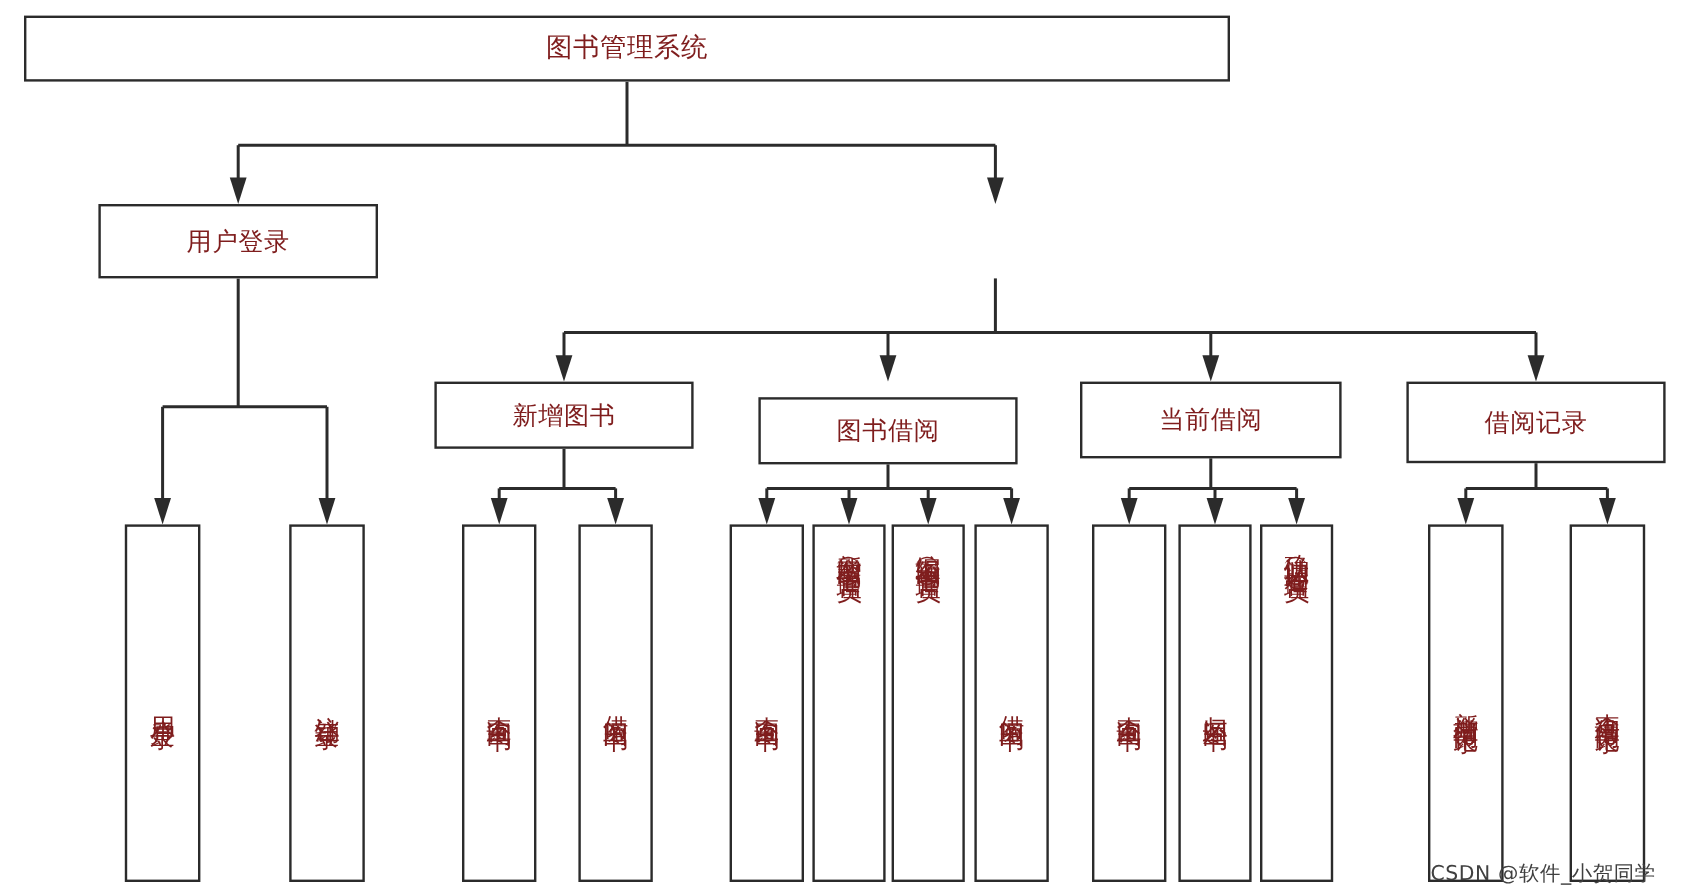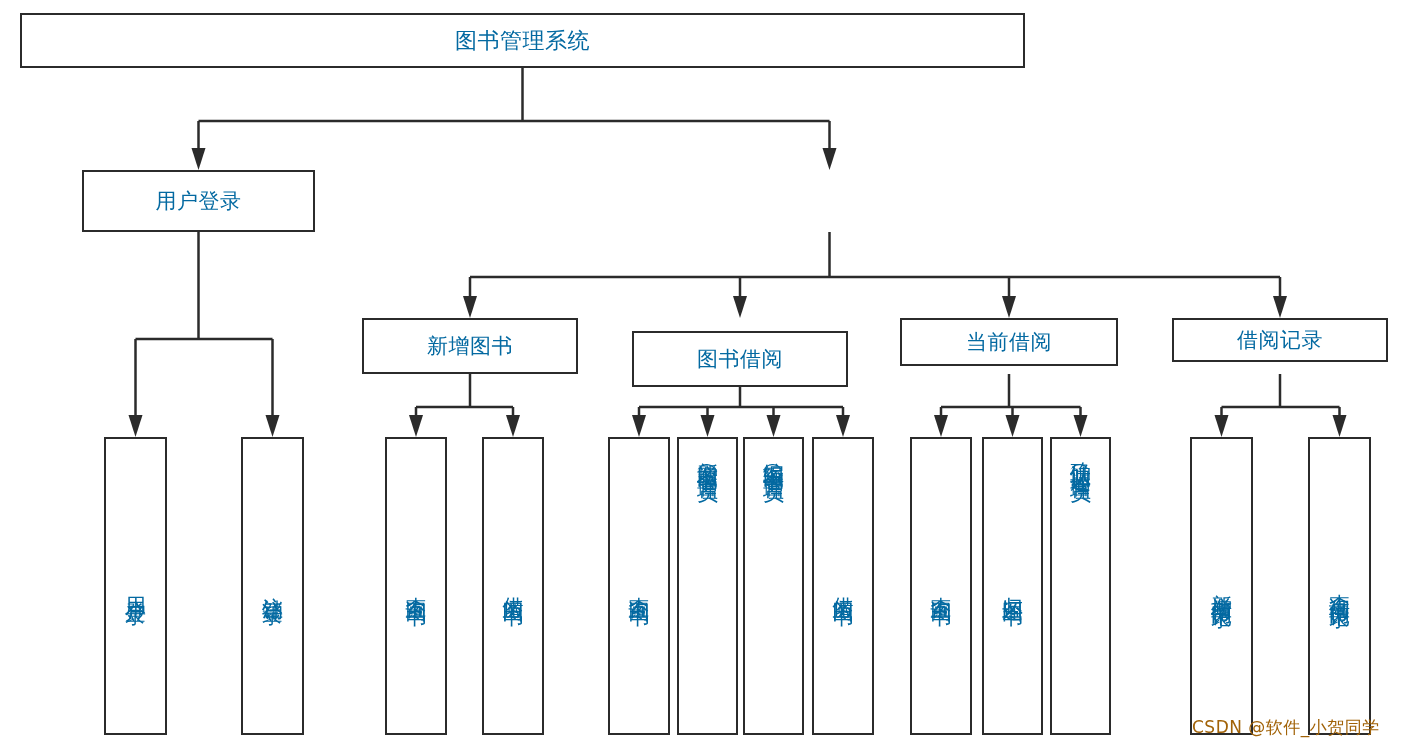--- a/index.html
+++ b/index.html
@@ -33,21 +33,21 @@
     border: 2px solid #2b2b2b;
     display: flex;
     align-items: center;
     justify-content: center;
     color: #3a3a3a;
     line-height: 1.18;
   }
   .node .label {
     display: block;
     text-align: center;
-    color: #0369a1;
+    color: #7f1d1d;
   }
   
   .node.h .label {
     writing-mode: horizontal-tb;
     font-size: 21px;
     letter-spacing: 0.5px;
   }
   .node.root .label {
     font-size: 22px;
   }
@@ -144,24 +144,24 @@
   <div class="node h" style="left: 82px; top: 170px; width: 233px; height: 62px;">
     <span class="label">用户登录</span>
   </div>
 
   <div class="node h" style="left: 362px; top: 318px; width: 216px; height: 56px;">
     <span class="label">新增图书</span>
   </div>
   <div class="node h" style="left: 632px; top: 318px; width: 216px; height: 56px; margin-top: 13px;">
     <span class="label">图书借阅</span>
   </div>
-  <div class="node h" style="left: 900px; top: 318px; width: 218px; height: 48px;">
+  <div class="node h" style="left: 900px; top: 318px; width: 218px; height: 64px;">
     <span class="label">当前借阅</span>
   </div>
-  <div class="node h" style="left: 1172px; top: 318px; width: 216px; height: 44px;">
+  <div class="node h" style="left: 1172px; top: 318px; width: 216px; height: 68px;">
     <span class="label">借阅记录</span>
   </div>
 
   <div class="node v center" style="left: 104px; top: 437px; width: 63px; height: 298px;">
     <span class="label">用户登录</span>
   </div>
   <div class="node v center" style="left: 241px; top: 437px; width: 63px; height: 298px;">
     <span class="label">注销登录</span>
   </div>
 
@@ -195,15 +195,15 @@
     <span class="label">确认归还（管理员）</span>
   </div>
 
   <div class="node v center" style="left: 1190px; top: 437px; width: 63px; height: 298px;">
     <span class="label">新增借阅记录</span>
   </div>
   <div class="node v center" style="left: 1308px; top: 437px; width: 63px; height: 298px;">
     <span class="label">查询借阅记录</span>
   </div>
 
-  <div class="watermark" style="left: 1192px; top: 716px; color: #a16207;">CSDN @软件_小贺同学</div>
+  <div class="watermark" style="left: 1192px; top: 716px; color: #404040;">CSDN @软件_小贺同学</div>
 
 </div>
 
 </body></html>

